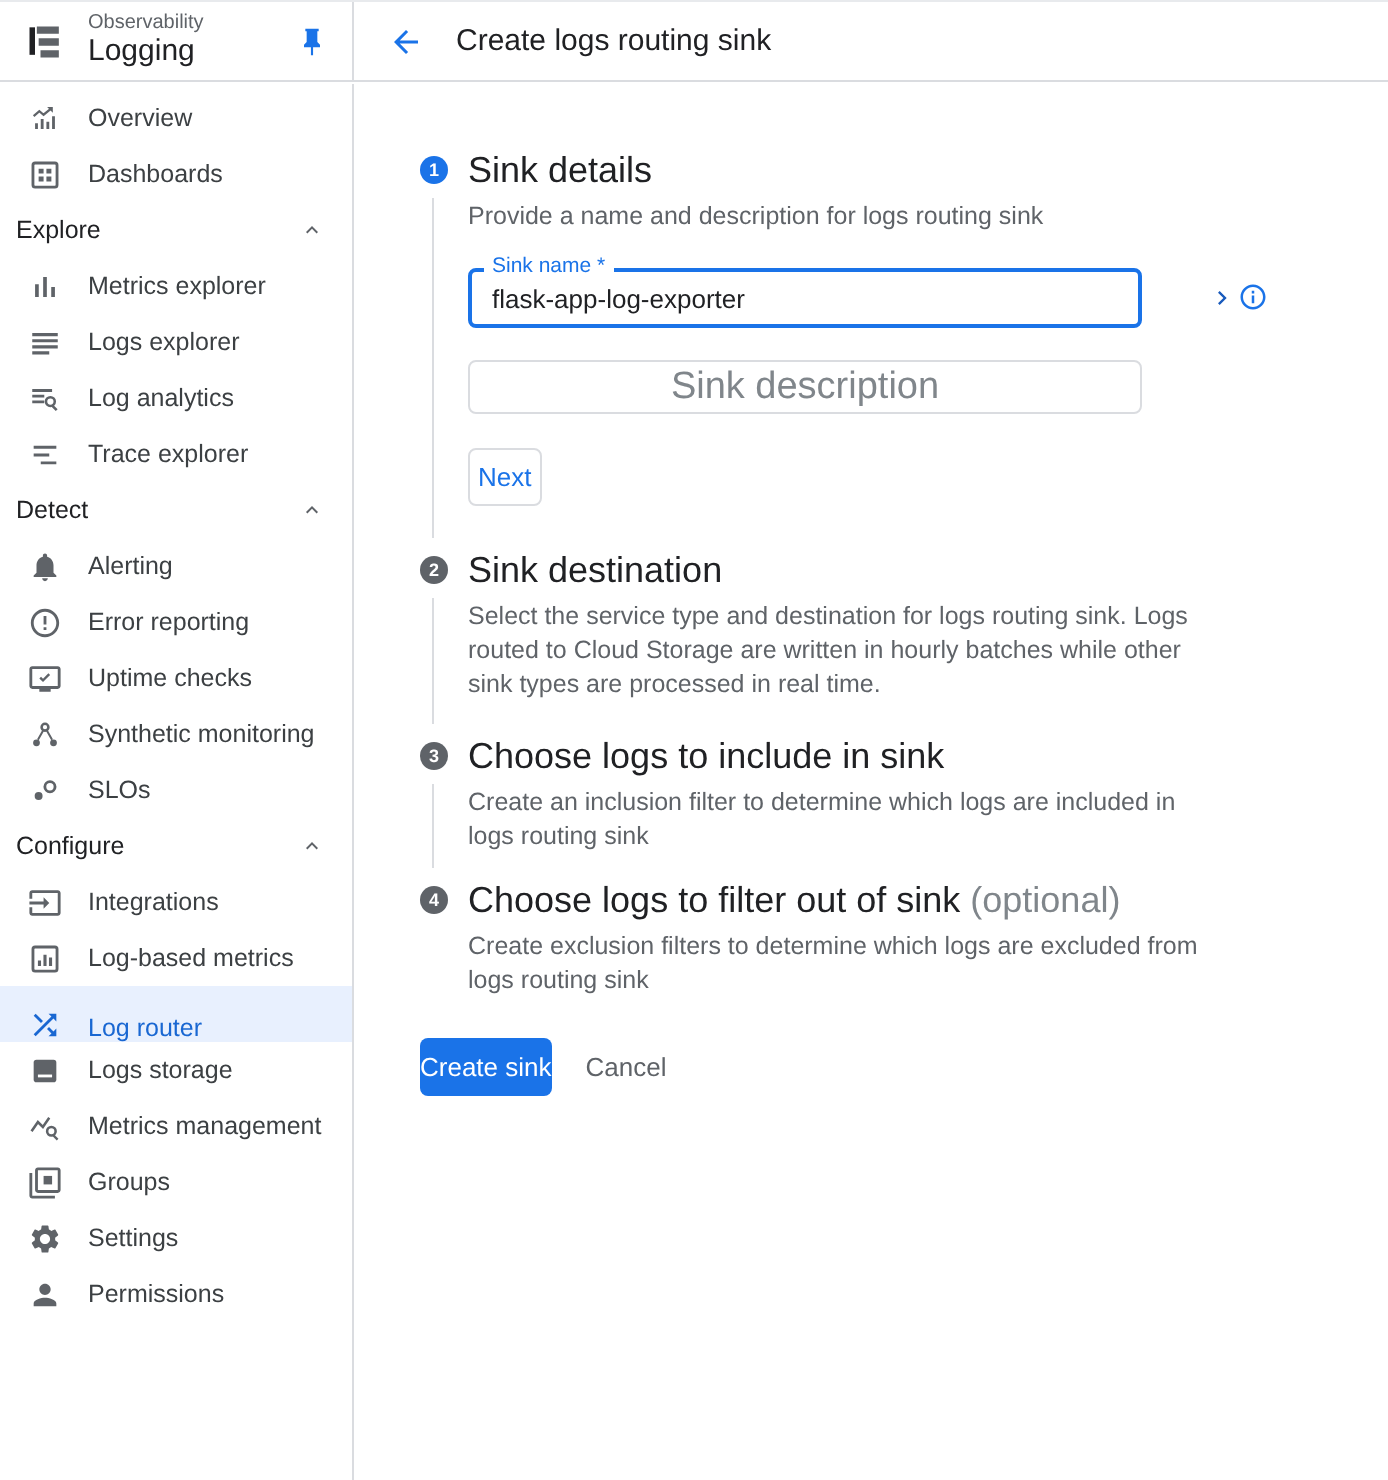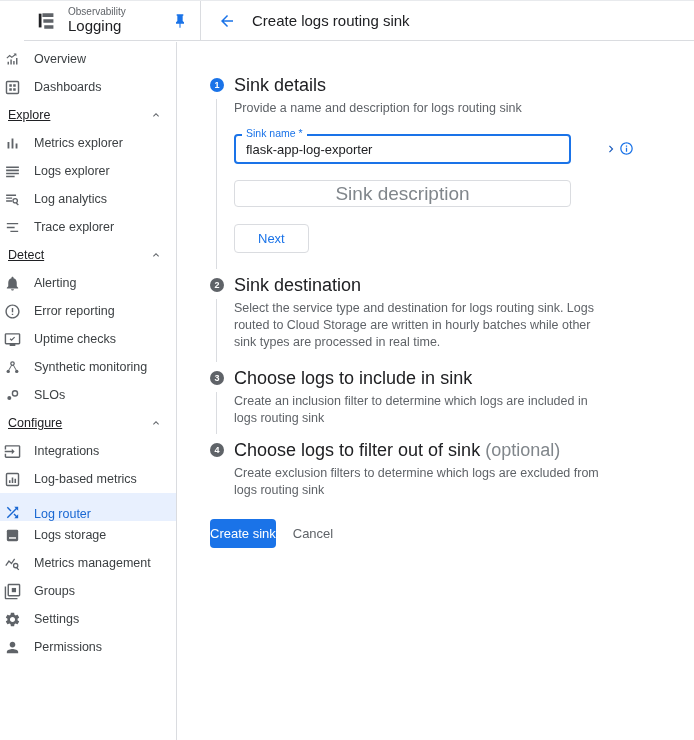--- a/index.html
+++ b/index.html
@@ -9,21 +9,21 @@
     background:#fff; color:#202124;
     position:relative; overflow:hidden;
     border-top:1px solid #e8eaed;
   }
   svg { display:block; }
 
   
   .topbar {
     position:absolute; top:0; left:0; right:0; height:40px;
     display:flex; align-items:stretch;
-    border-bottom:1px solid #dadce0; background:#fff; z-index:5;margin-left:24px;
+    border-bottom:1px solid #dadce0; background:#fff; z-index:5;
   }
   .sidebar-head {
     width:177px; flex:0 0 177px; display:flex; align-items:center;
     padding:0 10px 0 12px; border-right:1px solid #dadce0;
   }
   .product-logo { margin-right:10px; }
   .product-titles { display:flex; flex-direction:column; line-height:1.1; }
   .product-label { font-size:10px; color:#5f6368; }
   .product-name { font-size:15px; font-weight:500; color:#202124; margin-top:1px; }
   .pin-btn { margin-left:auto; background:none; border:none; cursor:pointer; padding:2px; }
@@ -31,28 +31,28 @@
   .back-btn { background:none; border:none; cursor:pointer; padding:2px; margin-right:14px; }
   .page-title { font-size:15px; color:#202124; }
 
   
   .sidebar {
     position:absolute; top:41px; left:0; bottom:0; width:177px;
     border-right:1px solid #dadce0; background:#fff; padding-top:3px;
   }
   .nav-item {
     height:28px; display:flex; align-items:center; gap:13px;
-    padding-left:4px; font-size:12.5px; color:#3c4043; cursor:pointer;
+    padding-left:14px; font-size:12.5px; color:#3c4043; cursor:pointer;
   }
   .nav-item .nicon { width:17px; height:17px; flex:0 0 17px; }
   .nav-item.selected { background:#e8f0fe; color:#1967d2;align-items:flex-end; }
   .nav-item.selected svg path, .nav-item.selected svg rect, .nav-item.selected svg circle { fill:#1967d2; }
   .nav-section {
     height:28px; display:flex; align-items:center; justify-content:space-between;
-    padding:0 14px 0 8px; font-size:12.5px; color:#202124; cursor:pointer;text-decoration:underline;
+    padding:0 14px 0 8px; font-size:12.5px; color:#202124; cursor:pointer;
   }
 
   
   .main { position:absolute; top:41px; left:178px; right:0; bottom:0; background:#fff; padding:32px 0 0 16px; }
   .step { position:relative; padding-left:40px; }
   .step .connector {
     position:absolute; left:22px; top:25px; bottom:5px; width:1px; background:#dadce0;
   }
   .step-num {
     position:absolute; left:16px; top:4px; width:14px; height:14px; border-radius:50%;
@@ -76,21 +76,21 @@
   }
   .field-icons { position:absolute; right:7px; top:7px; display:flex; align-items:center; gap:1px; }
   .desc-input {
     width:337px; height:27px; border:1px solid #dadce0; border-radius:4px;
     padding:0 10px; font-size:19px; color:#202124; margin-top:16px;
     font-family:"Liberation Sans", sans-serif; outline:none;text-align:center;
   }
   .desc-input::placeholder { color:#80868b; }
   .next-btn {
     margin-top:17px; background:#fff; border:1px solid #dadce0; border-radius:4px;
-    color:#1a73e8; font-size:13px; font-weight:500; padding:6px 23px; cursor:pointer;
+    color:#1a73e8; font-size:13px; font-weight:500; padding:6px 4px; cursor:pointer;
     font-family:"Liberation Sans", sans-serif;
   }
   .pb1 { padding-bottom:21px; }
   .pb2 { padding-bottom:16px; }
   .pb3 { padding-bottom:12px; }
   .pb4 { padding-bottom:17px; }
 
   .actions { display:flex; align-items:center; gap:17px; padding-left:16px; margin-top:3px; }
   .create-btn {
     background:#1a73e8; color:#fff; border:none; border-radius:4px;

